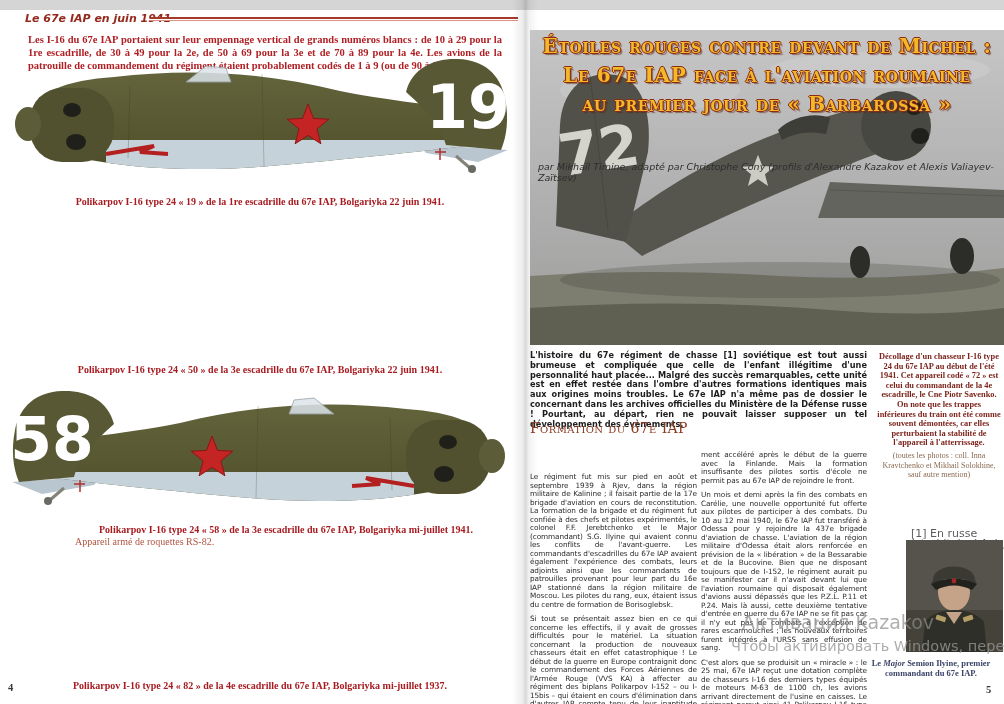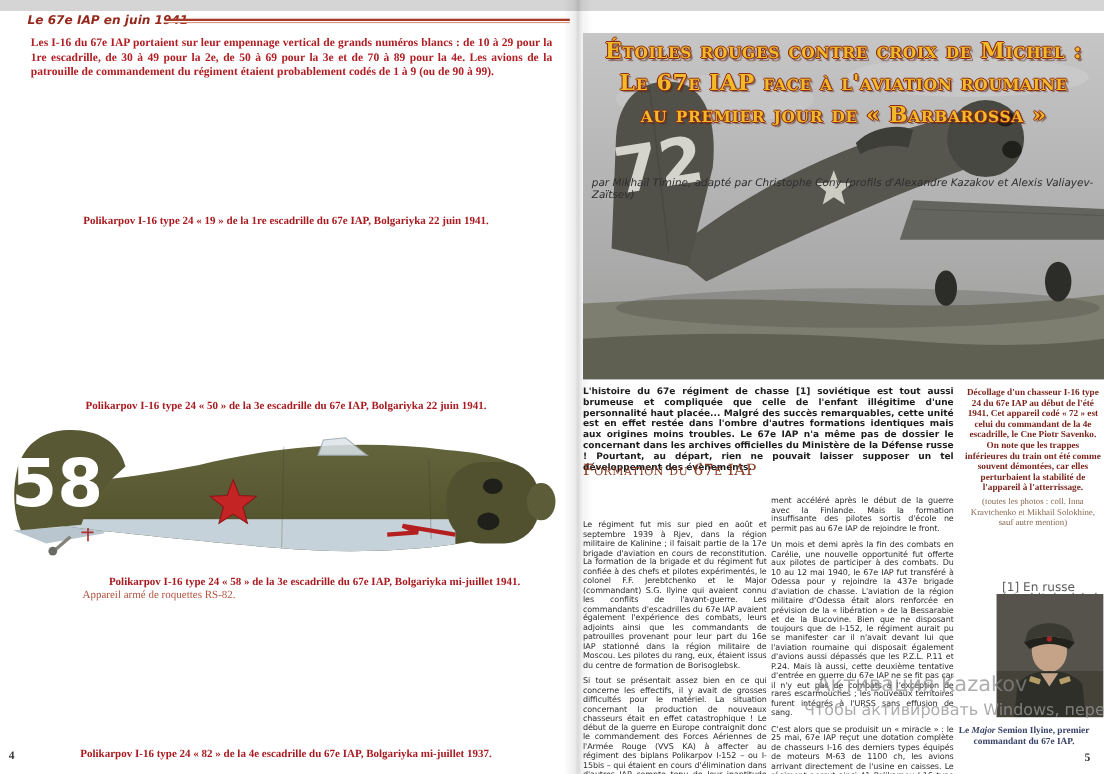--- a/index.html
+++ b/index.html
@@ -107,20 +107,26 @@
   </defs>
 </svg>
 
 <div id="stage">
   <div class="abs topstrip"></div>
 
   <div class="abs lp-header">Le 67e IAP en juin 1941</div>
   <div class="abs lp-rule"></div>
   <div class="abs intro-note">Les I-16 du 67e IAP portaient sur leur empennage vertical de grands numéros blancs : de 10 à 29 pour la 1re escadrille, de 30 à 49 pour la 2e, de 50 à 69 pour la 3e et de 70 à 89 pour la 4e. Les avions de la patrouille de commandement du régiment étaient probablement codés de 1 à 9 (ou de 90 à 99).</div>
 
+  <div class="abs profile" style="top:56px">
+    <svg width="500" height="132" viewBox="0 0 500 132">
+      <use href="#planeL"></use>
+      <text x="458" y="72" text-anchor="middle" font-family="DejaVu Sans,sans-serif" font-weight="bold" font-size="60" fill="#ffffff">19</text>
+    </svg>
+  </div>
   <div class="abs cap" style="top:196px">Polikarpov I-16 type 24 « 19 » de la 1re escadrille du 67e IAP, Bolgariyka 22 juin 1941.</div>
 
   <div class="abs cap" style="top:364px">Polikarpov I-16 type 24 « 50 » de la 3e escadrille du 67e IAP, Bolgariyka 22 juin 1941.</div>
 
   <div class="abs profile" style="top:388px">
     <svg width="500" height="132" viewBox="0 0 500 132">
       <g transform="translate(500,0) scale(-1,1)">
           <use href="#planeL"></use>
         </g>
       <text x="42" y="72" text-anchor="middle" font-family="DejaVu Sans,sans-serif" font-weight="bold" font-size="60" fill="#ffffff">58</text>
@@ -150,21 +156,21 @@
       <path d="M60,45 L78,200" stroke="#3e3e38" opacity="0.5"></path>
       <circle cx="366" cy="96" r="35" fill="#484842"></circle>
       <ellipse cx="384" cy="78" rx="8" ry="7" fill="#1f1f1c"></ellipse>
       <ellipse cx="390" cy="106" rx="9" ry="8" fill="#1f1f1c"></ellipse>
       <path d="M248,100 C262,86 286,82 300,88 L296,104 C278,100 262,104 252,110 Z" fill="#3e3e38"></path>
       <polygon points="0,-22 5.5,-7.6 20.9,-6.8 8.9,2.9 12.9,17.8 0,9.4 -12.9,17.8 -8.9,2.9 -20.9,-6.8 -5.5,-7.6" transform="translate(228,142) scale(0.78)" fill="#d6d6cc" opacity="0.92"></polygon>
       <ellipse cx="330" cy="232" rx="10" ry="16" fill="#2c2c28"></ellipse>
       <ellipse cx="432" cy="226" rx="12" ry="18" fill="#2c2c28"></ellipse>
       <text x="72" y="140" text-anchor="middle" transform="rotate(-9 72 140)" font-family="DejaVu Sans,sans-serif" font-weight="bold" font-size="58" fill="#dcdcd4" opacity="0.95">72</text>
     </svg>
-    <div class="title-line" style="top:4px">Étoiles rouges contre croix de Michel :</div>
+    <div class="title-line" style="top:4px">Étoiles rouges contre devant de Michel :</div>
     <div class="title-line" style="top:33px">Le 67e IAP face à l'aviation roumaine</div>
     <div class="title-line" style="top:62px">au premier jour de « Barbarossa »</div>
     <div class="byline">par Mikhaïl Timine, adapté par Christophe Cony (profils d'Alexandre Kazakov et Alexis Valiayev-Zaïtsev)</div>
   </div>
 
   <div class="abs lead">L'histoire du 67e régiment de chasse [1] soviétique est tout aussi brumeuse et compliquée que celle de l'enfant illégitime d'une personnalité haut placée... Malgré des succès remarquables, cette unité est en effet restée dans l'ombre d'autres formations identiques mais aux origines moins troubles. Le 67e IAP n'a même pas de dossier le concernant dans les archives officielles du Ministère de la Défense russe ! Pourtant, au départ, rien ne pouvait laisser supposer un tel développement des évènements.</div>
   <div class="abs sec-head">Formation du 67e IAP</div>
 
   <div class="abs bodycol col1">
     <p>Le régiment fut mis sur pied en août et septembre 1939 à Rjev, dans la région militaire de Kalinine ; il faisait partie de la 17e brigade d'aviation en cours de reconstitution. La formation de la brigade et du régiment fut confiée à des chefs et pilotes expérimentés, le colonel F.F. Jerebtchenko et le Major (commandant) S.G. Ilyine qui avaient connu les conflits de l'avant-guerre. Les commandants d'escadrilles du 67e IAP avaient également l'expérience des combats, leurs adjoints ainsi que les commandants de patrouilles provenant pour leur part du 16e IAP stationné dans la région militaire de Moscou. Les pilotes du rang, eux, étaient issus du centre de formation de Borisoglebsk.</p>

